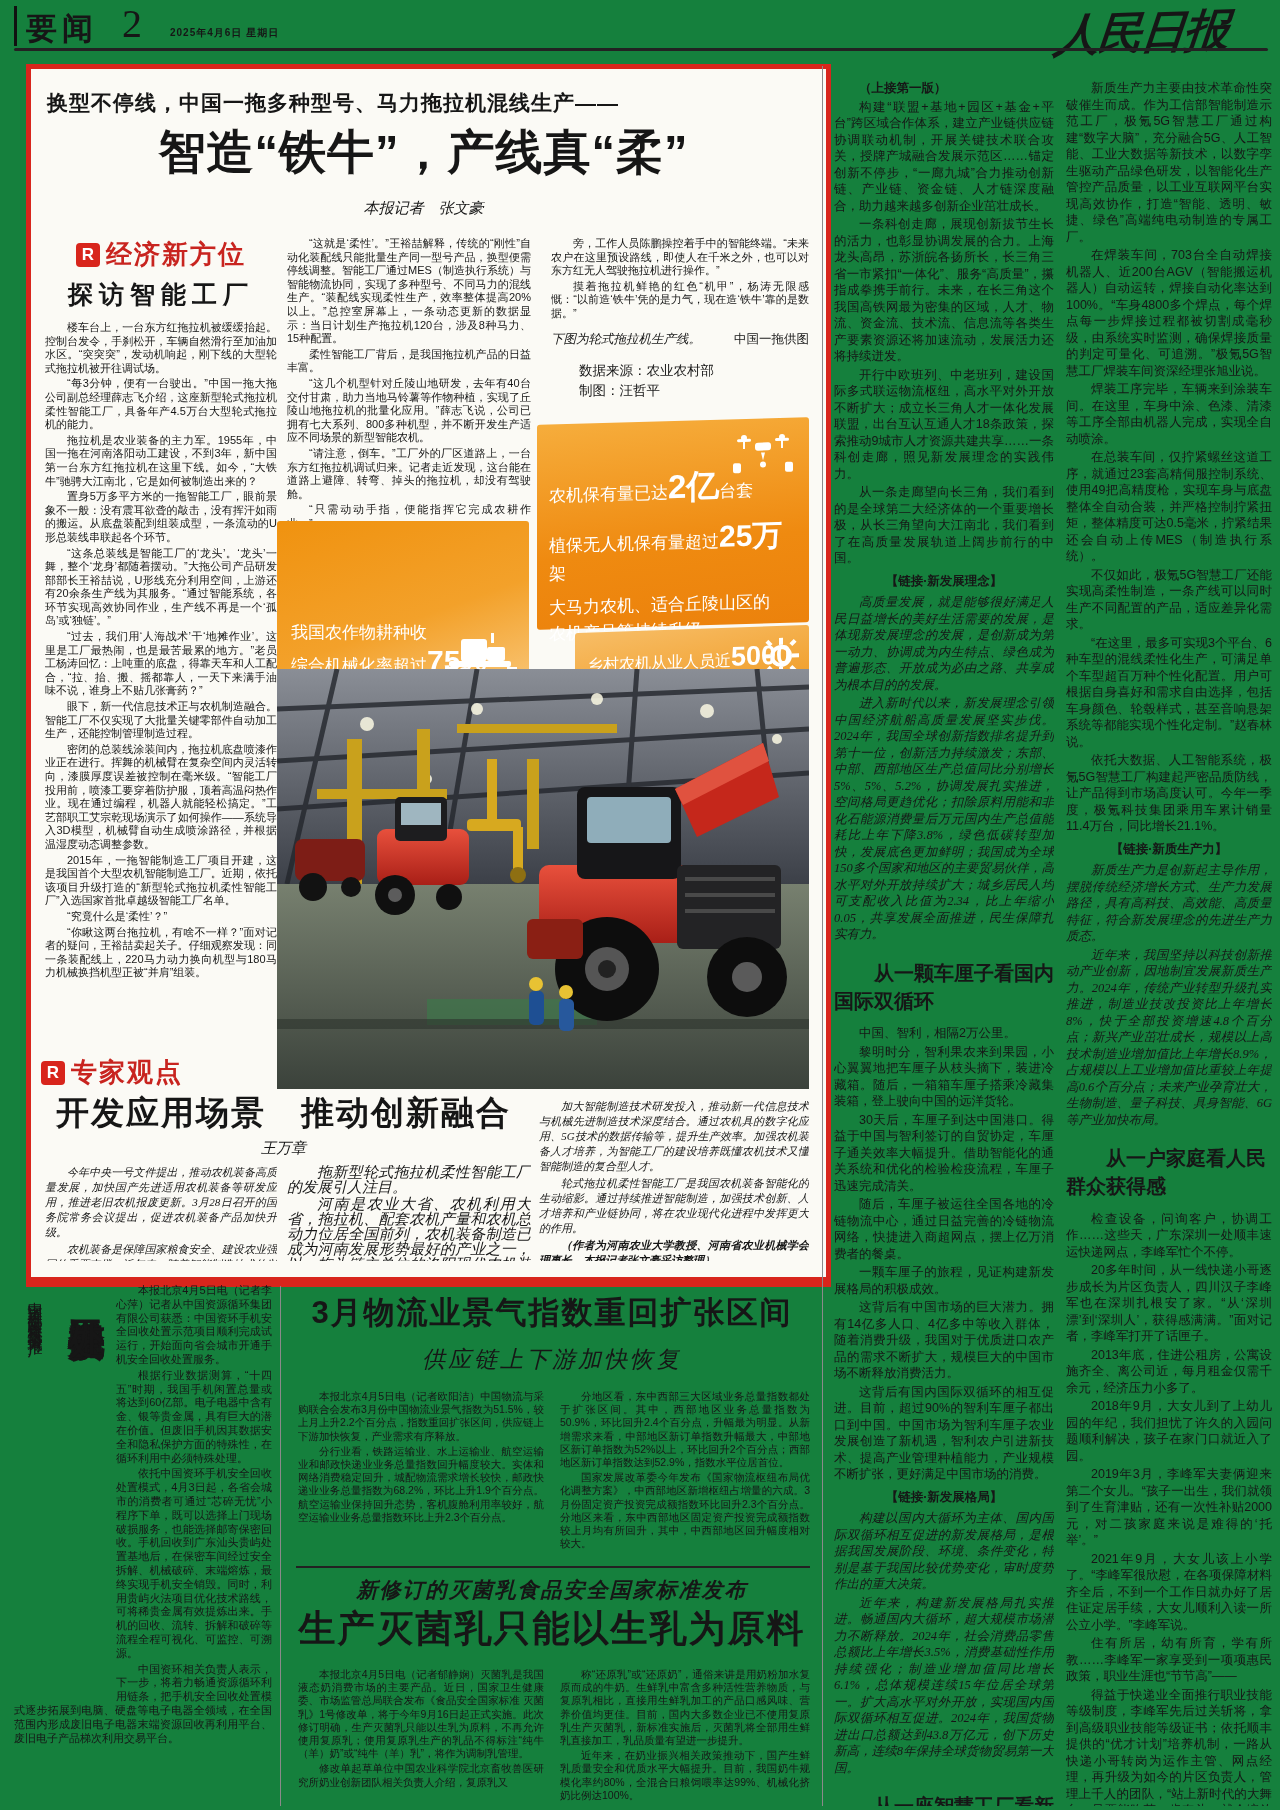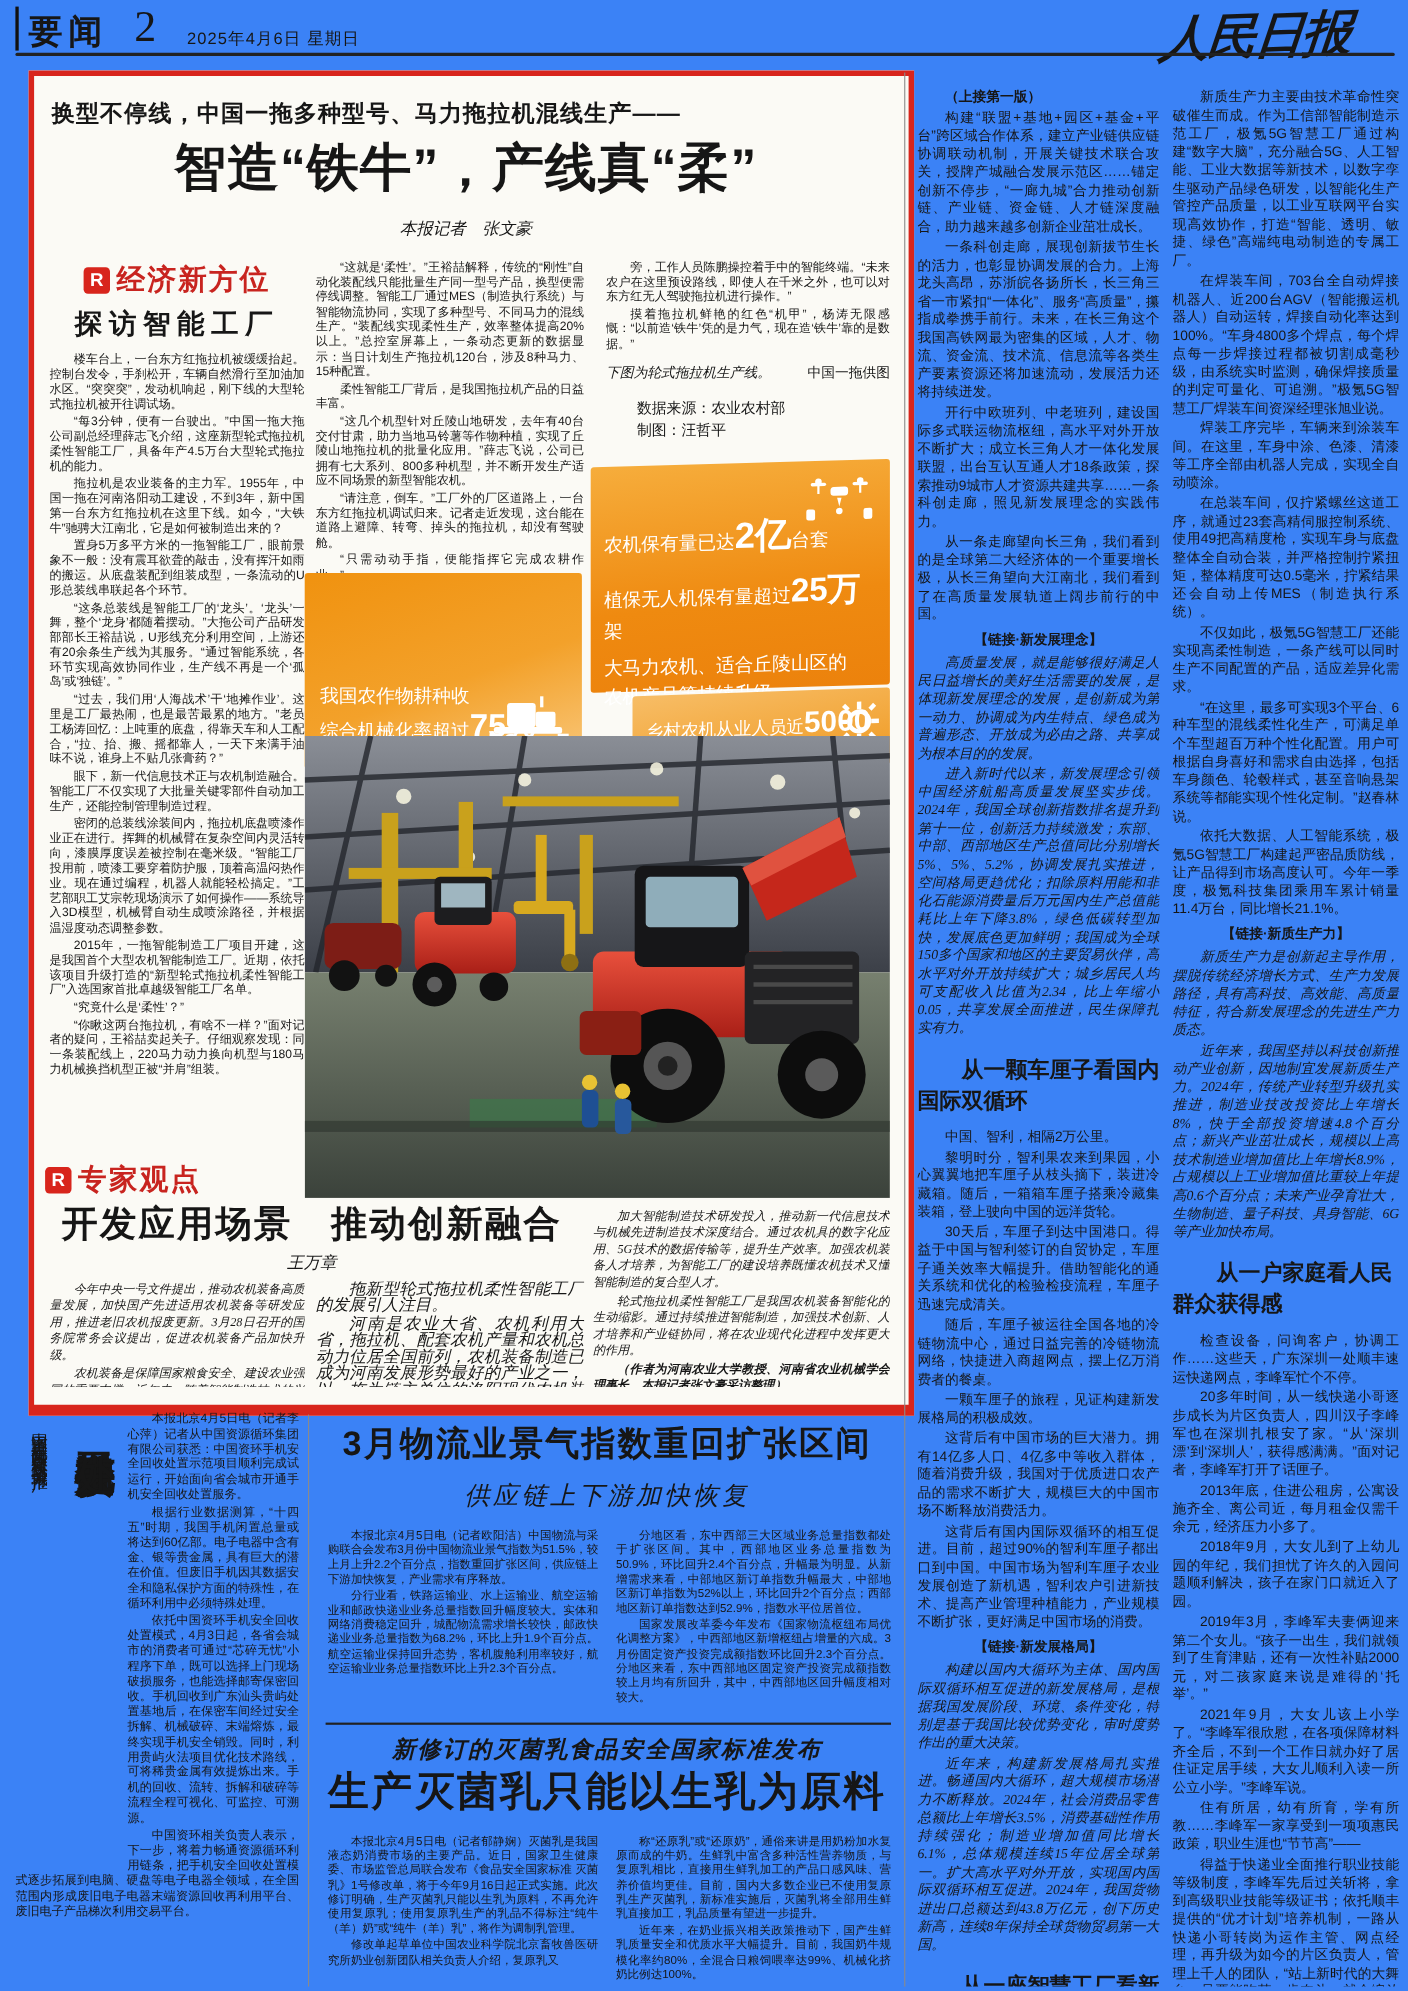--- a/index.html
+++ b/index.html
@@ -1,16 +1,16 @@
 <!DOCTYPE html>
 <html><head>
 <meta charset="utf-8">
 <style>
   html,body{margin:0;padding:0;background:#dedcd5;}
-  #page{position:relative;width:1280px;height:1810px;background:#3b82f6;color:#161616;
+  #page{position:relative;width:1280px;height:1810px;background:#15803d;color:#161616;
         font-family:"Liberation Sans","DejaVu Sans",sans-serif;overflow:hidden;margin:0 auto;}
   .abs{position:absolute;}
   .serif{font-family:"Liberation Serif","DejaVu Serif",serif;}
   .kai{font-family:"Liberation Serif","DejaVu Serif",serif;font-style:italic;}
   .center{text-align:center;}
   .jcol p{margin:0 0 2px 0;text-indent:2em;text-align:justify;}
   .jcol p.cont{font-weight:bold;}
   .jcol p.kai{font-family:"Liberation Serif","DejaVu Serif",serif;font-style:italic;}
   .jcol p.lk{font-weight:bold;text-align:center;text-indent:0;margin:6px 0 5px;}
   .jcol p.chl{font-weight:800;font-size:20px;line-height:1.42;margin:16px 0 10px;text-align:left;}
@@ -29,21 +29,21 @@
   .clip{overflow:hidden;}
 </style>
 </head>
 <body>
 
 <div id="page">
 
   <div class="abs" style="left:14px;top:6px;width:3px;height:40px;background:#111;"></div>
   <div class="abs" style="left:26px;top:8px;font-size:31px;font-weight:900;letter-spacing:5px;">要闻</div>
   <div class="abs serif" style="left:122px;top:0px;font-size:40px;">2</div>
-  <div class="abs" style="left:170px;top:26px;font-size:15px;font-weight:normal;letter-spacing:1px;">2025年4月6日 星期日</div>
+  <div class="abs" style="left:170px;top:26px;font-size:10px;font-weight:bold;letter-spacing:1px;">2025年4月6日 星期日</div>
   <div class="abs serif" style="left:1055px;top:2px;width:215px;font-size:45px;font-weight:900;font-style:italic;transform:skewX(-7deg) rotate(-2deg);letter-spacing:-2px;">人民日报</div>
   <div class="abs hrline" style="left:14px;top:48px;width:1254px;height:3px;border-radius:2px;"></div>
 
   <div id="leadbox" class="abs clip" style="left:14px;top:64px;width:795px;height:1208px;margin-left:12px;">
     <div class="abs" style="left:16px;top:20px;font-size:21px;font-weight:600;letter-spacing:1px;">换型不停线，中国一拖多种型号、马力拖拉机混线生产——</div>
     <div class="abs center" style="left:0;top:52px;width:785px;font-size:47px;font-weight:900;letter-spacing:1px;">智造“铁牛”，产线真“柔”</div>
     <div class="abs center kai" style="left:0;top:130px;width:785px;font-size:15px;">本报记者　张文豪</div>
 
     <div class="abs" style="left:14px;top:168px;width:232px;">
       <div class="badge">

